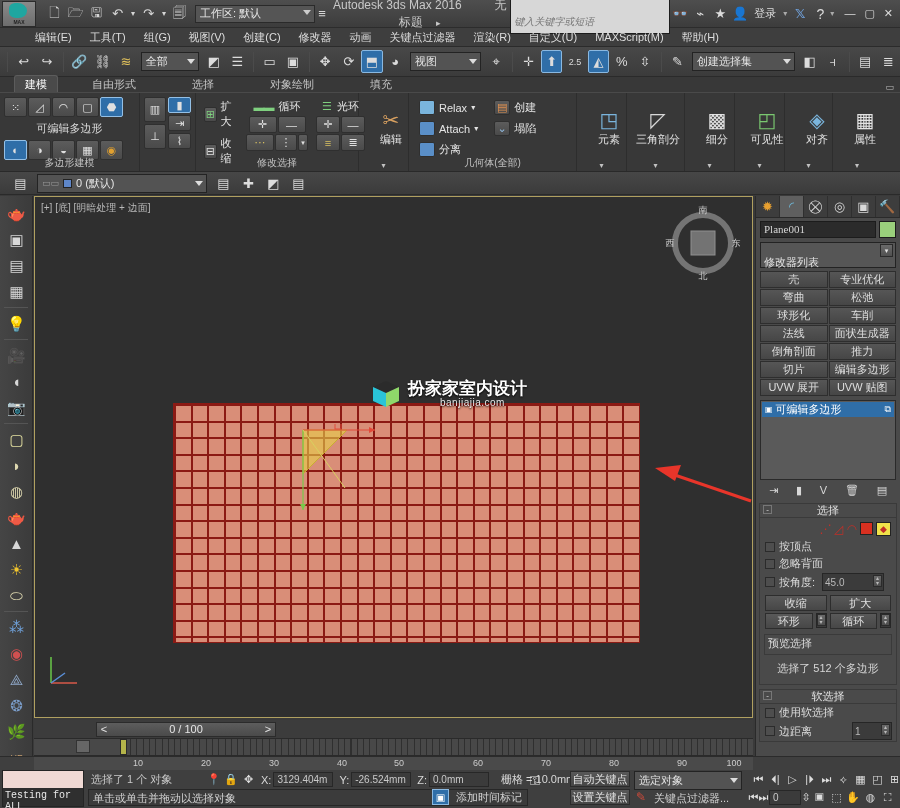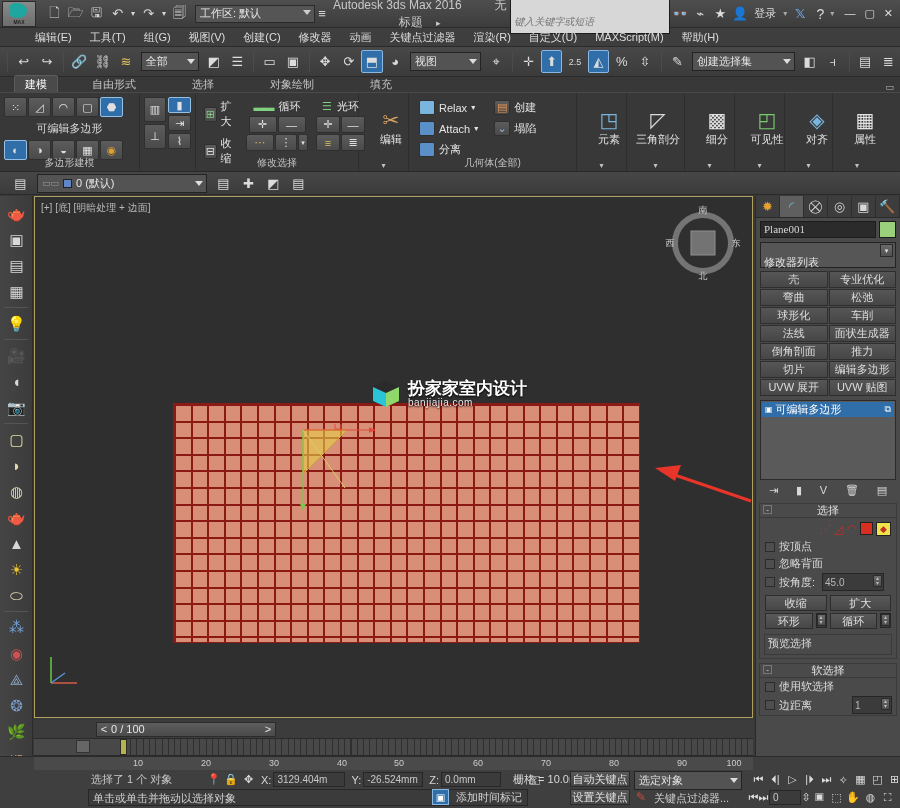--- a/index.html
+++ b/index.html
@@ -114,21 +114,21 @@
       repeating-linear-gradient(to right, #8b1a14 0 2px, transparent 2px 16.6px),
       repeating-linear-gradient(to bottom, #8b1a14 0 2px, transparent 2px 16.6px),
       #d98e78;
     box-shadow:0 0 0 1px #8b1a14;
   }
   #gizmo { position:absolute; left:262px; top:227px; width:84px; height:92px; }
   #watermark { position:absolute; left:336px; top:182px; display:flex; align-items:center; gap:7px; }
   #wm-cube { width:30px; height:30px; position:relative; }
   #wm-text { color:#fff; font-size:17px; font-weight:bold; line-height:17px;
      text-shadow:0 1px 2px #000; }
-  #wm-sub { color:#e8e8e8; font-size:10px; letter-spacing:.5px; text-shadow:0 1px 2px #000; }
+  #wm-sub { color:#e8e8e8; font-size:10px; letter-spacing:.5px; text-shadow:0 1px 2px #000;margin-left:32px; }
   #viewcube { position:absolute; right:11px; top:8px; width:76px; height:76px; }
   #axistri { position:absolute; left:8px; bottom:26px; width:40px; height:40px; }
 
   
   #cmdpanel { position:absolute; left:755px; top:196px; width:145px; height:560px;
     background:#4a4a4a; border-left:1px solid #2a2a2a; }
   #cp-tabs { height:22px; display:flex; background:#3d3d3d; border-bottom:1px solid #2a2a2a; }
   .cp-tab { width:24px; height:21px; display:flex; align-items:center; justify-content:center;
      border-right:1px solid #2f2f2f; font-size:13px; }
   .cp-tab.sel { background:#5f5f5f; }
@@ -680,20 +680,21 @@
             <span class="ar" style="right:0;top:0">▴<br>▾</span>
           </span>
         <div class="pbtn" style="flex:1">循环</div>
         <span class="spin" style="width:11px;padding:0">
             <span class="ar" style="right:0;top:0">▴<br>▾</span>
           </span>
       </div>
       <div style="border:1px solid #3a3a3a;margin:2px 4px 3px;padding:1px 3px 3px">
         <div style="font-size:11px;color:#dcdcdc">预览选择</div>
       </div>
+      <div style="text-align:center;font-size:11px;color:#d6d6d6;padding:3px 0 8px">选择了 512 个多边形</div>
     </div>
 
     <div class="roll">
       <div class="rhead">
         <span class="mn">-</span>
         <span>软选择</span>
       </div>
       <div class="cb">
         <span class="cbx"></span>
         <span>使用软选择</span>
@@ -705,21 +706,21 @@
           <span>1</span>
           <span class="ar">▴<br>▾</span>
         </span>
       </div>
     </div>
   </div>
 
   <div id="timeslider">
     <div id="tsbtn" style="margin-left:62px;width:180px;position:relative">
       <span style="width:14px;text-align:center">&lt;</span>
-      <span style="flex:1;">0 / 100</span>
+      <span style="flex:1;text-align:center">0 / 100</span>
       <span style="width:14px;text-align:center">&gt;</span>
     </div>
   </div>
 
   <div id="trackbar">
     <div style="position:absolute;left:42px;top:1px;width:14px;height:13px;background:#666;border:1px solid #333"></div>
     <div style="position:absolute;left:86px;top:0;width:7px;height:16px;background:#b4b44a;border:1px solid #2a2a2a"></div>
     <div style="position:absolute;left:96px;top:0;right:0;height:16px;
        background:repeating-linear-gradient(to right,#2f2f2f 0 1px, #484848 1px 6.3px)"></div>
   </div>
@@ -732,28 +733,32 @@
       <span class="rtick" style="left:240px">30</span>
       <span class="rtick" style="left:308px">40</span>
       <span class="rtick" style="left:365px">50</span>
       <span class="rtick" style="left:444px">60</span>
       <span class="rtick" style="left:512px">70</span>
       <span class="rtick" style="left:580px">80</span>
       <span class="rtick" style="left:648px">90</span>
       <span class="rtick" style="left:700px">100</span>
     </div>
 
+    <div id="mxlog">
+      <div class="l1"></div>
+      <div class="l2">Testing for ALL</div>
+    </div>
 
     <div class="row" style="position:absolute;left:88px;top:14px;height:17px">
       <div class="sfield" style="width:118px;border:none;background:transparent;font-size:11px;line-height:15px">选择了 1 个 对象</div>
       <div class="navico" style="color:#d06a6a">📍</div>
       <div class="navico" style="color:#d8c060">🔒</div>
       <div class="navico">✥</div>
       <span style="font-size:11px;margin:0 2px 0 4px">X:</span>
-      <div class="sfield" style="width:72px">3129.404m</div>
+      <div class="sfield" style="width:60px">3129.404m</div>
       <span style="font-size:11px;margin:0 2px 0 6px">Y:</span>
       <div class="sfield" style="width:60px">-26.524mm</div>
       <span style="font-size:11px;margin:0 2px 0 6px">Z:</span>
       <div class="sfield" style="width:60px">0.0mm</div>
       <span style="font-size:11px;margin-left:12px">栅格 = 10.0mm</span>
     </div>
 
     <div id="prompt" style="left:88px;width:440px">单击或单击并拖动以选择对象</div>
     <div style="position:absolute;left:432px;top:32px;width:17px;height:16px;background:#2f6ea8;border:1px solid #8ab8e0;display:flex;align-items:center;justify-content:center;font-size:10px;color:#fff">▣</div>
     <div style="position:absolute;left:456px;top:33px;font-size:11px;color:#d2d2d2">添加时间标记</div>

